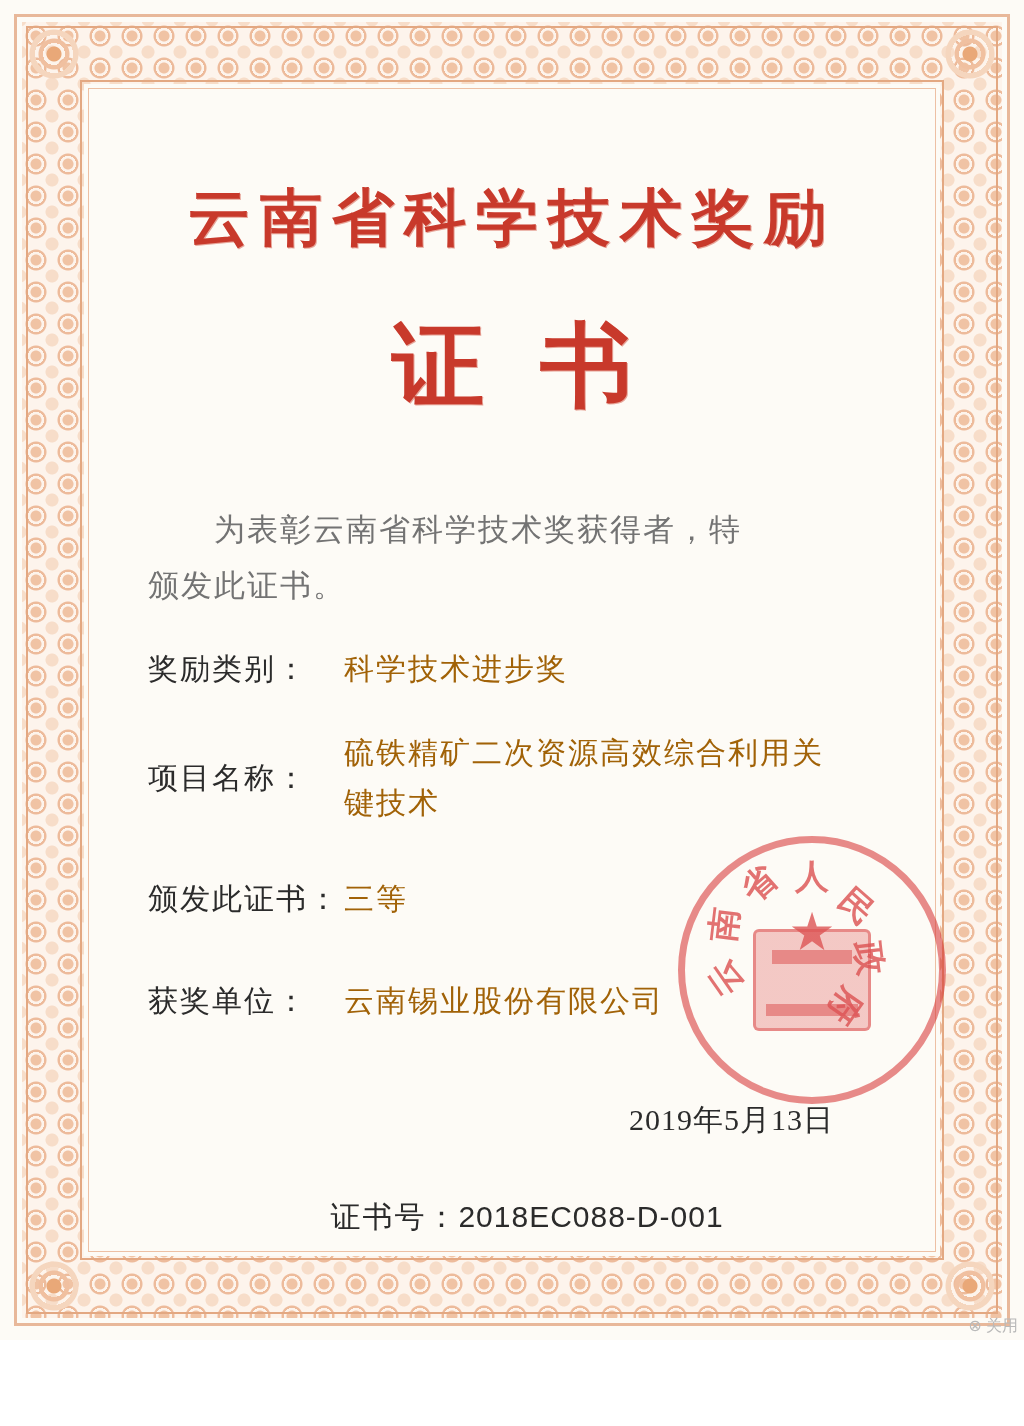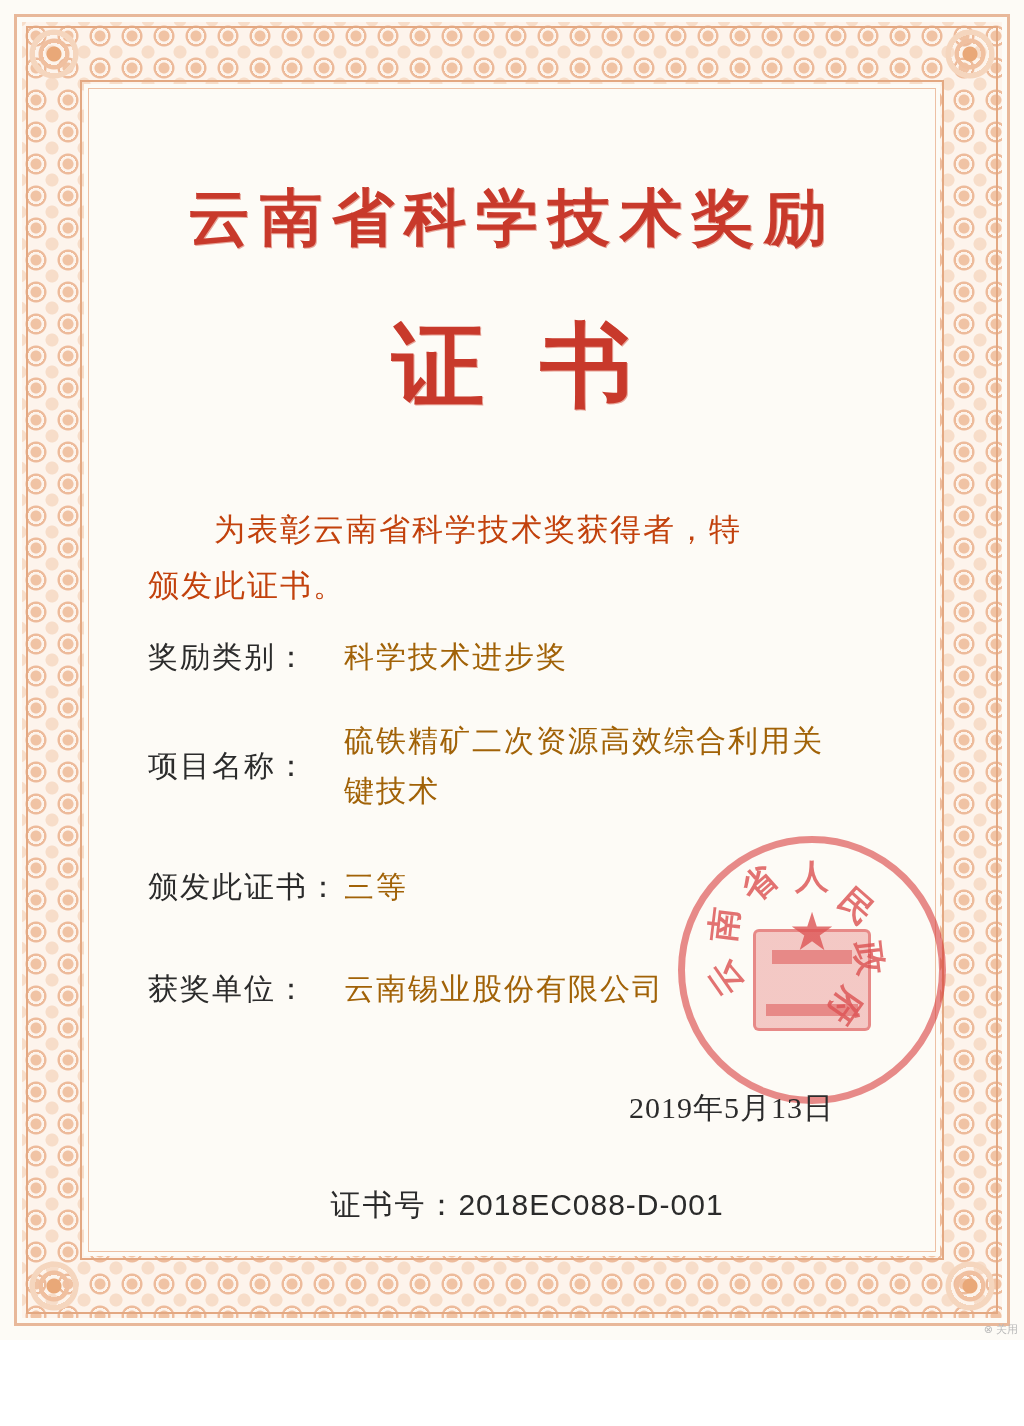--- a/index.html
+++ b/index.html
@@ -129,26 +129,26 @@
     color: #c8392b;
     text-shadow: 1px 1px 0 #e7a69a;
     margin: 44px 0 0 0;
     white-space: nowrap;
   }
 
   .intro {
     margin: 74px 0 0 0;
     font-size: 31px;
     line-height: 56px;
-    color: #c2410c;
+    color: #737373;
     letter-spacing: 2px;
   }
   .intro .indent { display: inline-block; width: 66px; }
 
-  .fields { margin-top: 18px; }
+  .fields { margin-top: 30px; }
   .field-row {
     display: flex;
     align-items: flex-start;
     margin-bottom: 34px;
   }
   .field-label {
     flex: 0 0 auto;
     width: 196px;
     font-size: 30px;
     line-height: 50px;
@@ -259,21 +259,21 @@
     font-weight: bold;
     font-size: 34px;
     color: rgba(214, 48, 49, 0.82);
     transform-origin: 0 0;
   }
 
   .watermark {
     position: absolute;
     right: 6px;
     bottom: 3px;
-    font-size: 11px;
+    font-size: 16px;
     color: #b9b9b9;
     font-family: "Liberation Sans", "DejaVu Sans", sans-serif;
   }
 </style>
 </head>
 <body>
 
 <div class="certificate">
 
   <div class="border-outer"></div>

